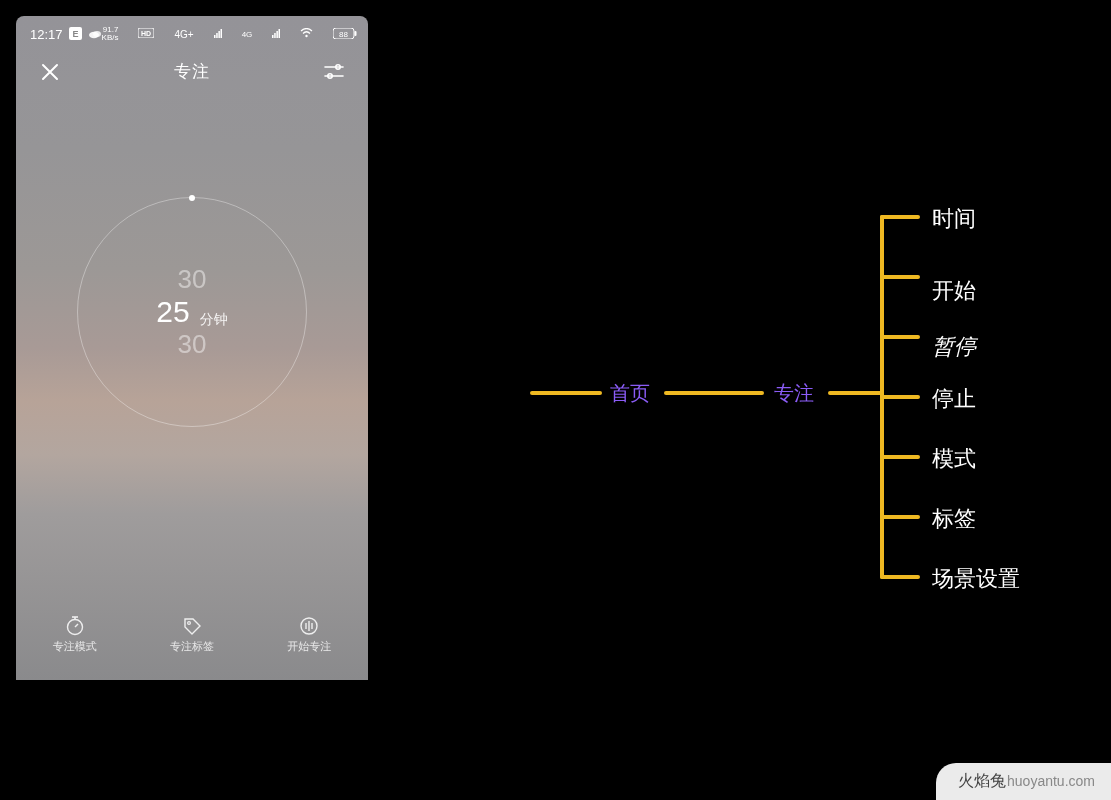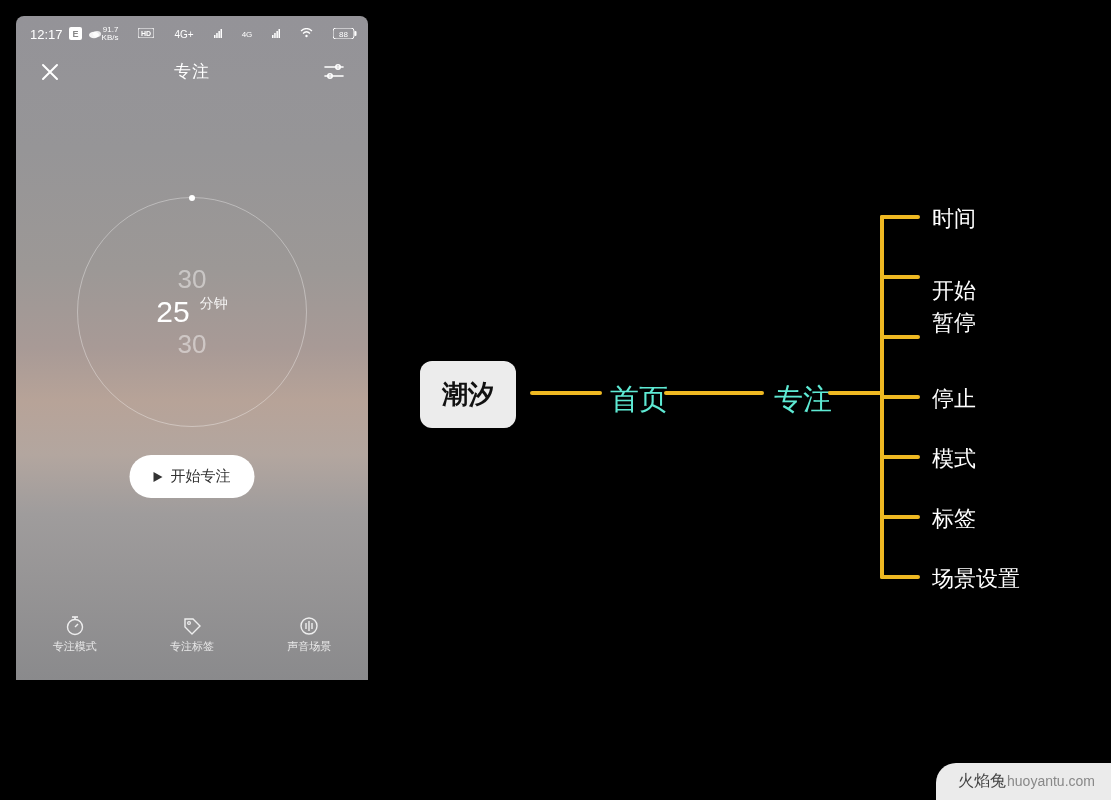--- a/index.html
+++ b/index.html
@@ -71,21 +71,21 @@
     }
     .dial-center {
       position:absolute;
       top:50%; left:50%;
       transform:translate(-50%,-50%);
       text-align:center;
       color:#fff;
       width:100%;
     }
     .dim-num { color: rgba(255,255,255,0.45); font-size:26px; font-weight:300; }
-    .row-main { display:flex; align-items:flex-start; justify-content:center; gap:10px; }
+    .row-main { display:flex; align-items:flex-end; justify-content:center; gap:10px; }
     .main-num { font-size:30px; font-weight:500; color:#fff; }
     .unit { font-size:14px; color:rgba(255,255,255,0.9); }
 
     .start-btn {
       position:absolute;
       bottom:182px;
       left:50%;
       transform:translateX(-50%);
       background:#fff;
       color:#333;
@@ -125,22 +125,22 @@
       top: 361px;
       background:#ececec;
       color:#111;
       font-size:26px;
       font-weight:700;
       padding:16px 22px;
       border-radius:12px;
     }
     .mid-node {
       position:absolute;
-      color:#5eead4;
-      font-size:29px;
+      color:#8b5cf6;
+      font-size:20px;
       font-weight:400;
     }
     .mid1 { left:190px; top:380px; }
     .mid2 { left:354px; top:380px; }
     .leaf {
       position:absolute;
       left:512px;
       color:#fff;
       font-size:22px;
       font-weight:400;
@@ -255,24 +255,20 @@
     <div class="dial-center">
       <div class="dim-num">30</div>
       <div class="row-main">
         <span class="main-num">25</span>
         <span class="unit">分钟</span>
       </div>
       <div class="dim-num">30</div>
     </div>
   </div>
 
-  <div class="start-btn">
-    <span class="play"></span>
-    <span>开始专注</span>
-  </div>
 
   <div class="bottom-tabs">
     <div class="tab-item">
       <span>
         <svg width="22" height="22" viewBox="0 0 22 22">
             <circle cx="11" cy="12" r="7.5" fill="none" stroke="#fff" stroke-width="1.4"></circle>
             <line x1="11" y1="2" x2="11" y2="4" stroke="#fff" stroke-width="1.6"></line>
             <line x1="8" y1="2" x2="14" y2="2" stroke="#fff" stroke-width="1.6"></line>
             <line x1="11" y1="12" x2="14" y2="9" stroke="#fff" stroke-width="1.4"></line>
           </svg>
@@ -290,43 +286,42 @@
     </div>
     <div class="tab-item">
       <span>
         <svg width="22" height="22" viewBox="0 0 22 22">
             <circle cx="11" cy="11" r="8" fill="none" stroke="#fff" stroke-width="1.4"></circle>
             <line x1="8" y1="8" x2="8" y2="14" stroke="#fff" stroke-width="1.4"></line>
             <line x1="11" y1="6" x2="11" y2="16" stroke="#fff" stroke-width="1.4"></line>
             <line x1="14" y1="8" x2="14" y2="14" stroke="#fff" stroke-width="1.4"></line>
           </svg>
       </span>
-      <span>声音场景</span>
+      <span>开始专注</span>
     </div>
   </div>
 </div>
 
 <div class="mindmap">
-  <div class="root-box">潮汐</div>
 
   <div class="connector hconn" style="left:110px; top:391px; width:72px;"></div>
   <div class="mid-node mid1">首页</div>
 
   <div class="connector hconn" style="left:244px; top:391px; width:100px;"></div>
   <div class="mid-node mid2">专注</div>
 
   <div class="connector hconn" style="left:408px; top:391px; width:54px;"></div>
   <div class="connector bracket-vert" style="top: 215px; height: 364px;"></div>
 
 <div class="bracket-arm" style="top: 215px; width: 40px;"></div>
     <div class="leaf" style="top: 204px;">时间</div>
     <div class="bracket-arm" style="top: 275px; width: 40px;"></div>
     <div class="leaf" style="top: 276px;">开始</div>
     <div class="bracket-arm" style="top: 335px; width: 40px;"></div>
-    <div class="leaf" style="top: 308px;">暂停</div>
+    <div class="leaf" style="top: 332px; font-style: italic;">暂停</div>
     <div class="bracket-arm" style="top: 395px; width: 40px;"></div>
     <div class="leaf" style="top: 384px; text-align: right;">停止</div>
     <div class="bracket-arm" style="top: 455px; width: 40px;"></div>
     <div class="leaf" style="top: 444px;">模式</div>
     <div class="bracket-arm" style="top: 515px; width: 40px;"></div>
     <div class="leaf" style="top: 504px;">标签</div>
     <div class="bracket-arm" style="top: 575px; width: 40px;"></div>
     <div class="leaf" style="top: 564px;">场景设置</div>
   </div>
 

